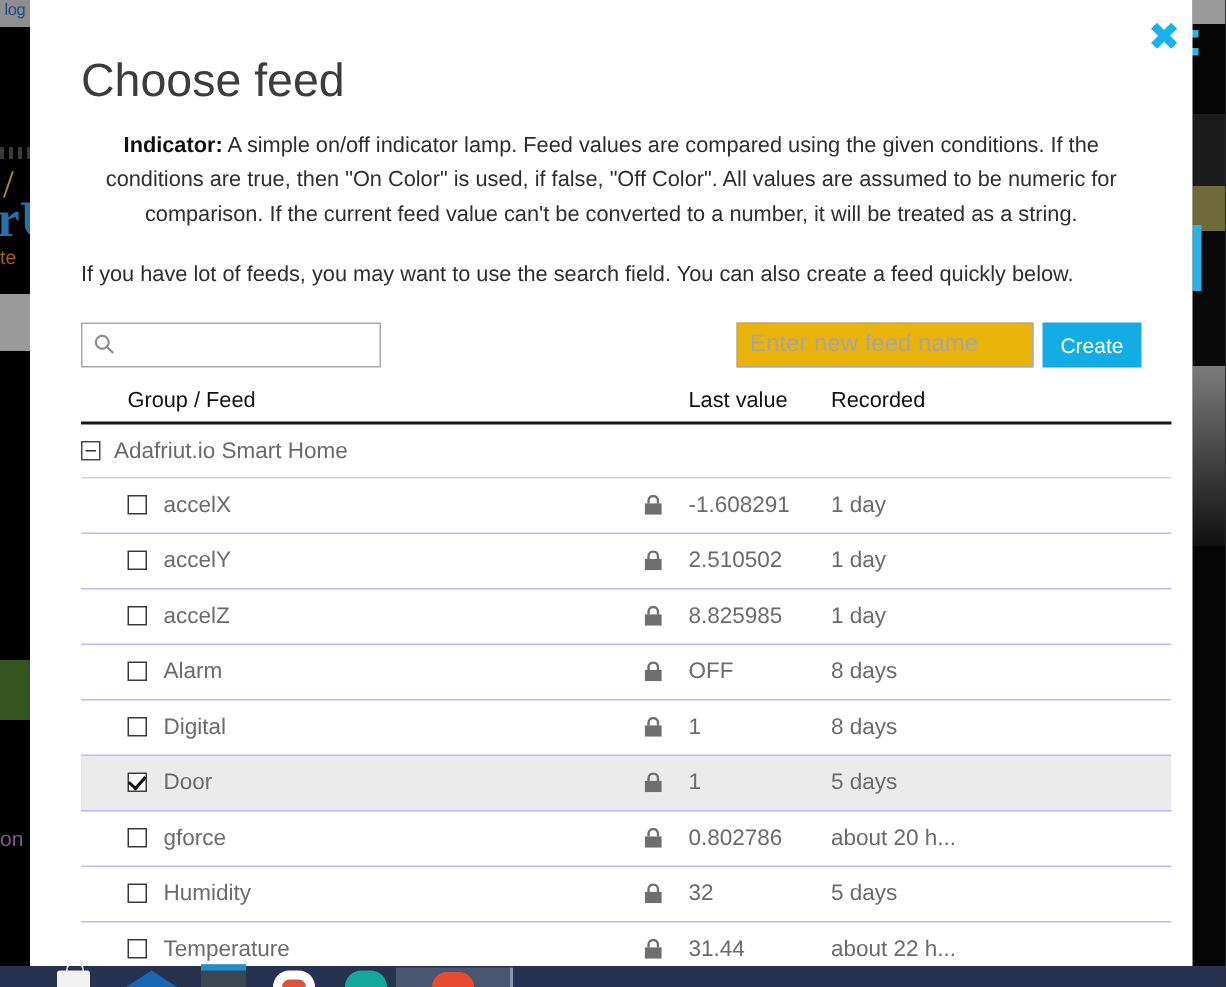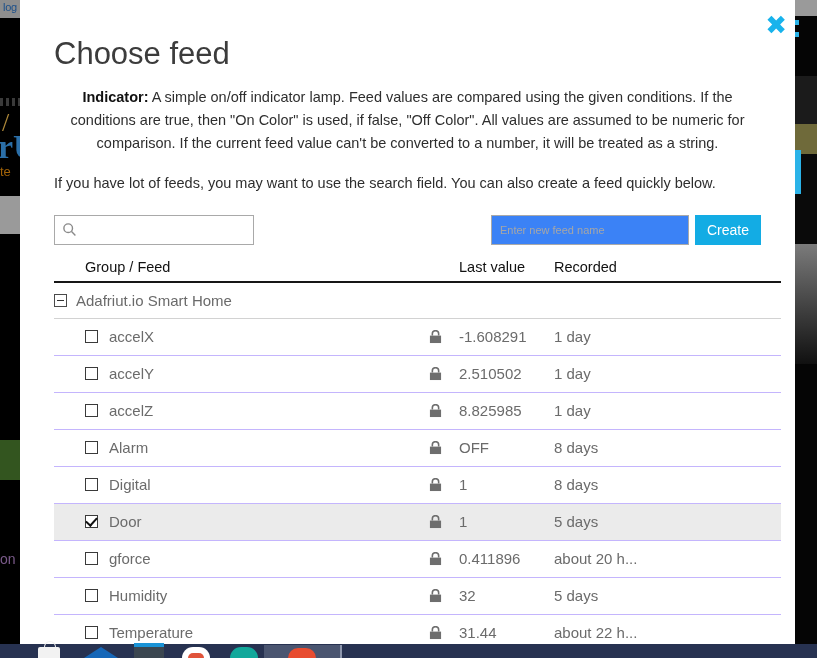--- a/index.html
+++ b/index.html
@@ -125,22 +125,22 @@
     font-family: "Liberation Sans", sans-serif;
   }
   .search-icon {
     position: absolute; left: 8px; top: 7px;
     width: 15px; height: 15px; pointer-events: none;
   }
   .spacer { flex: 1; }
   .newfeed-input {
     width: 198px; height: 30px;
     border: 1px solid #a9a9a9;
-    padding: 0 8px; font-size: 11px;
-    background: #3b82f6; outline: none;
+    padding: 0 8px; font-size: 16px;
+    background: #eab308; outline: none;
     font-family: "Liberation Sans", sans-serif;
   }
   .newfeed-input::placeholder { color: #a6a6a6; }
   .create-btn {
     height: 30px; min-width: 62px;
     margin-left: 6px;
     background: #13ace4; border: none;
     color: #fff; font-size: 14px;
     padding: 0 12px; cursor: pointer;
     font-family: "Liberation Sans", sans-serif;
@@ -418,21 +418,21 @@
                 <div class="cell-name">
                   <span class="cb"></span>
                   <span>gforce</span>
                 </div>
                 <div class="cell-lock">
                   <svg class="lock-ico" viewBox="0 0 14 15">
                     <rect x="1" y="6" width="12" height="8" fill="#6e6e6e"></rect>
                     <path d="M3.6 6 V4.1 a3.4 3.4 0 0 1 6.8 0 V6" fill="none" stroke="#6e6e6e" stroke-width="1.7"></path>
                   </svg>
                 </div>
-                <div class="cell-value">0.411896</div>
+                <div class="cell-value">0.802786</div>
                 <div class="cell-rec">about 20 h...</div>
               </div>
               <div class="feed-row">
                 <div class="cell-name">
                   <span class="cb"></span>
                   <span>Humidity</span>
                 </div>
                 <div class="cell-lock">
                   <svg class="lock-ico" viewBox="0 0 14 15">
                     <rect x="1" y="6" width="12" height="8" fill="#6e6e6e"></rect>

